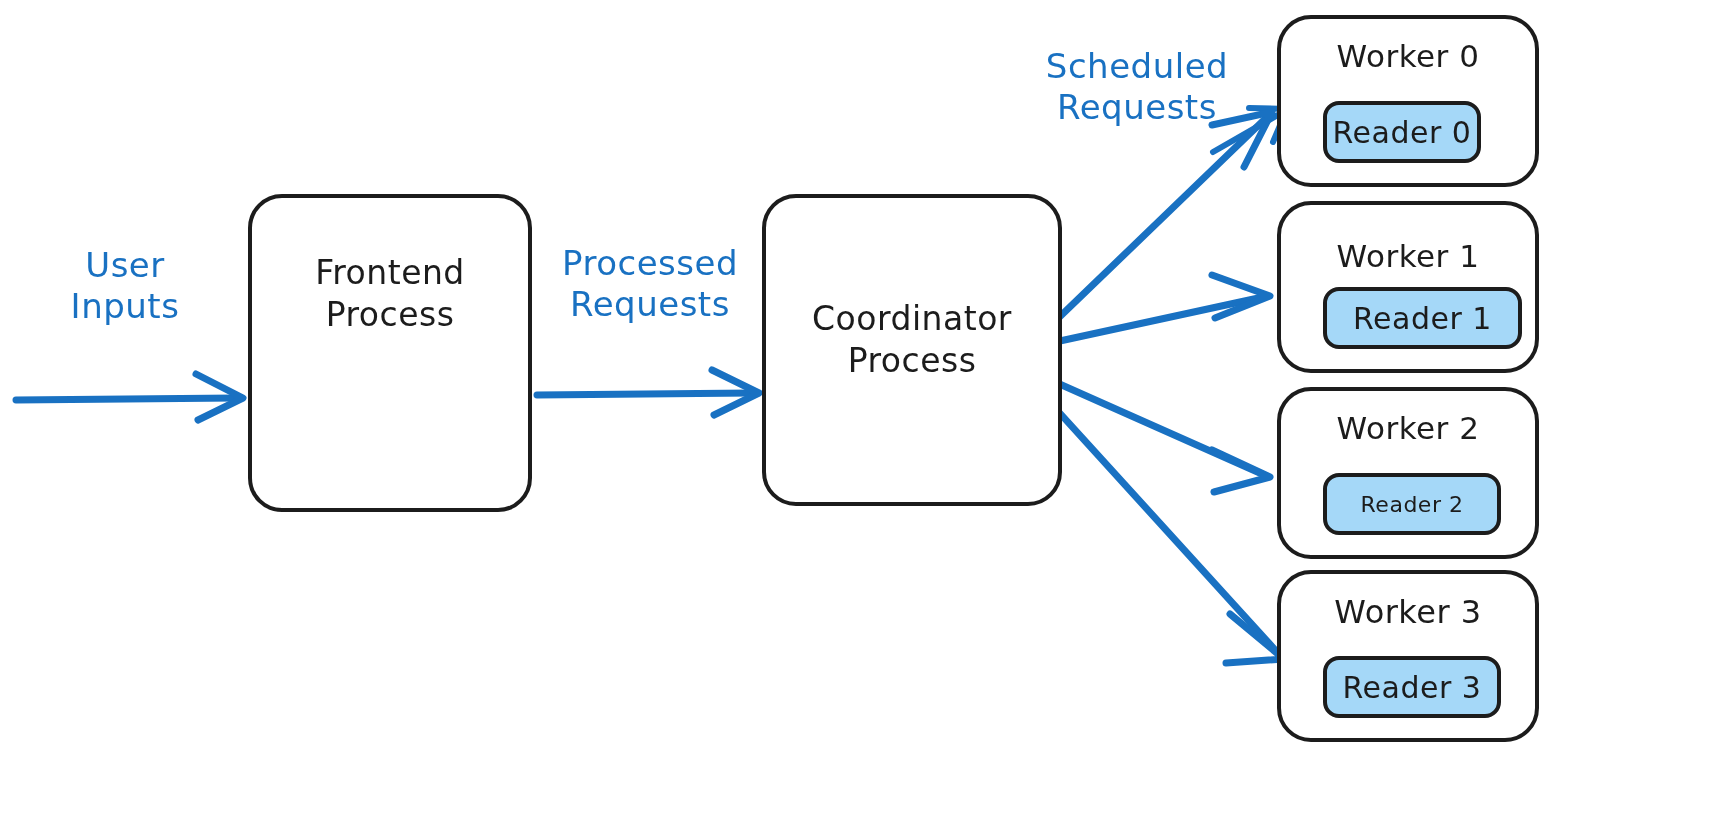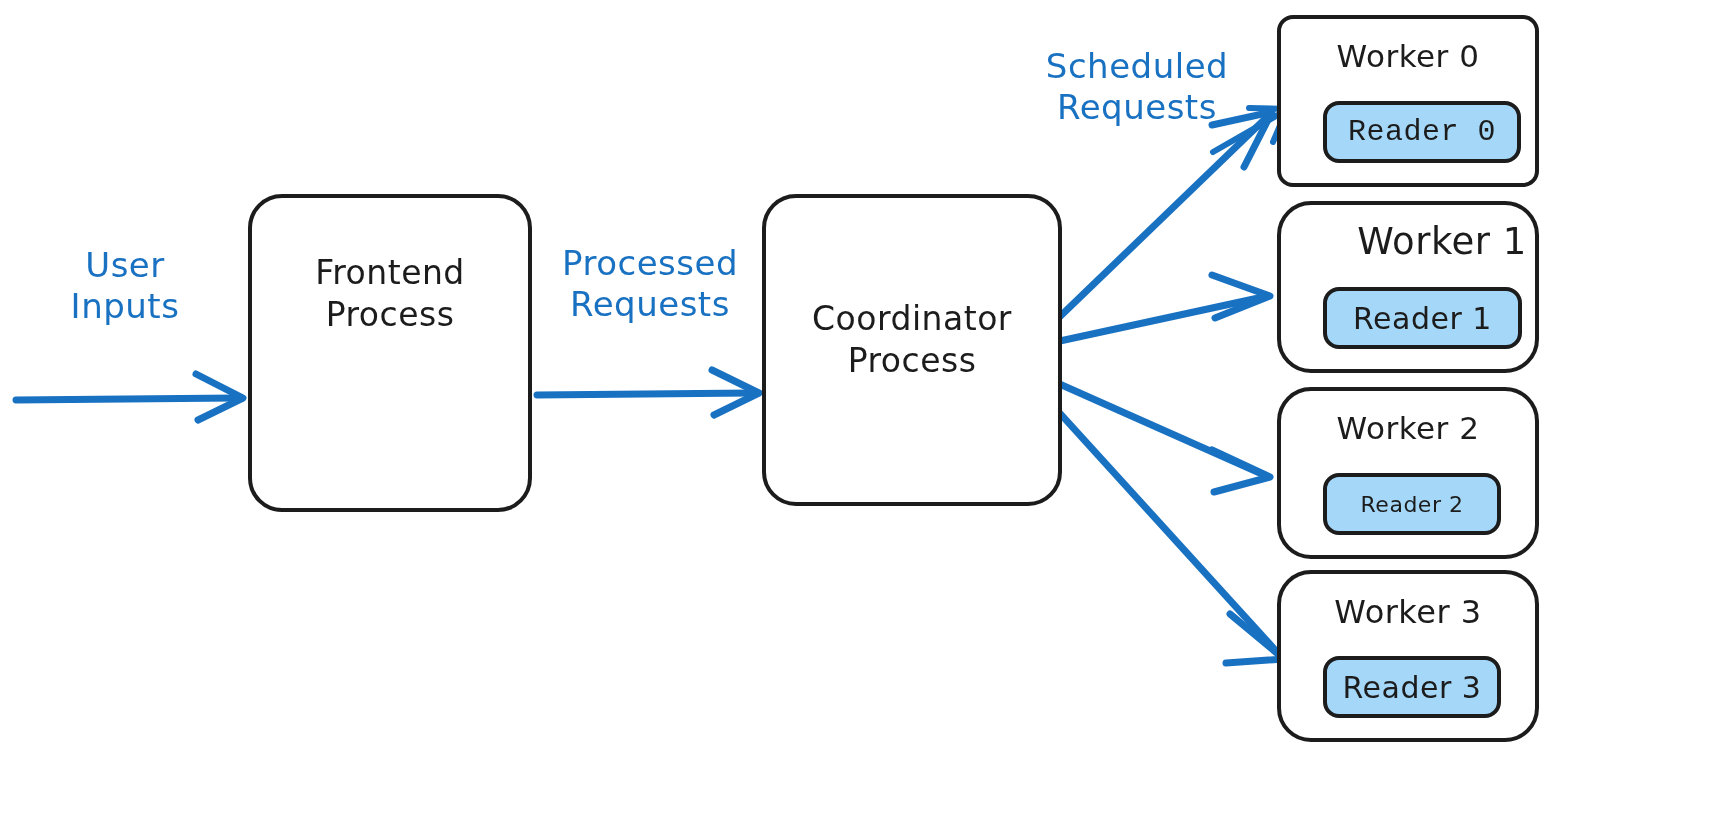--- a/index.html
+++ b/index.html
@@ -120,27 +120,27 @@
   <div class="node-box" style="left:248px; top:194px; width:284px; height:318px;">
     <div class="node-title" style="top:54px; font-size:33px;">Frontend
 Process</div>
   </div>
 
   <div class="node-box" style="left:762px; top:194px; width:300px; height:312px;">
     <div class="node-title" style="top:100px; font-size:33px;">Coordinator
 Process</div>
   </div>
 
-  <div class="node-box" style="left:1277px; top:15px; width:262px; height:172px;border-radius:16px;">
+  <div class="node-box" style="left:1277px; top:15px; width:262px; height:172px;">
     <div class="node-title" style="top:18px; font-size:31px;">Worker 0</div>
-    <div class="sub-box" style="left:42px; top:82px; width:198px; height:62px; font-size:30px;font-family:Liberation Mono, monospace;">Reader 0</div>
+    <div class="sub-box" style="left:42px; top:82px; width:158px; height:62px; font-size:30px;">Reader 0</div>
   </div>
 
   <div class="node-box" style="left:1277px; top:201px; width:262px; height:172px;">
-    <div class="node-title" style="top:13px; font-size:37px;padding-left:34px;">Worker 1</div>
+    <div class="node-title" style="top:32px; font-size:31px;">Worker 1</div>
     <div class="sub-box" style="left:42px; top:82px; width:199px; height:62px; font-size:30px;">Reader 1</div>
   </div>
 
   <div class="node-box" style="left:1277px; top:387px; width:262px; height:172px;">
     <div class="node-title" style="top:18px; font-size:31px;">Worker 2</div>
     <div class="sub-box" style="left:42px; top:82px; width:178px; height:62px; font-size:22px;">Reader 2</div>
   </div>
 
   <div class="node-box" style="left:1277px; top:570px; width:262px; height:172px;">
     <div class="node-title" style="top:18px; font-size:32px;">Worker 3</div>

